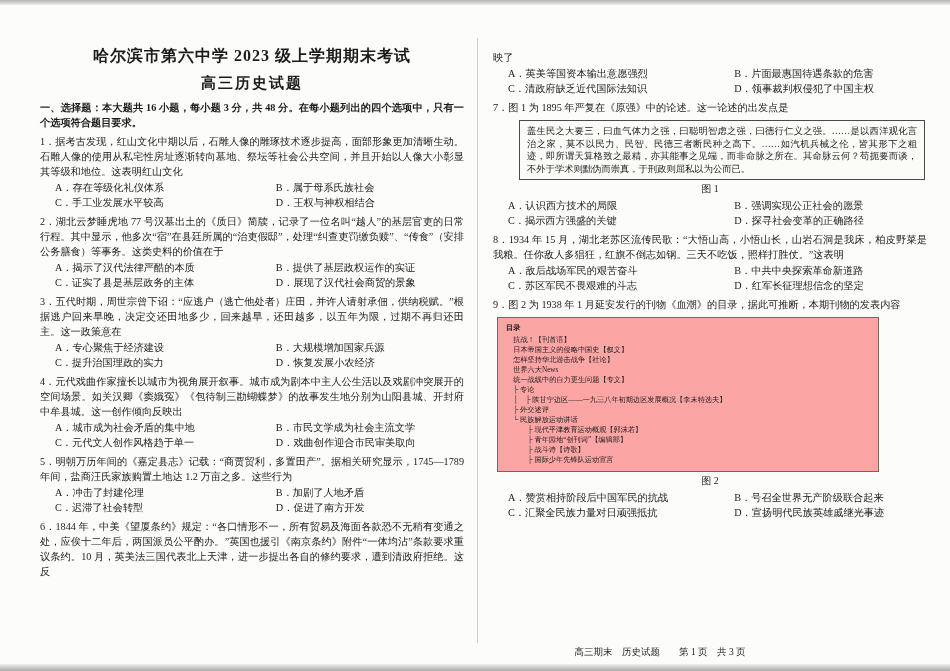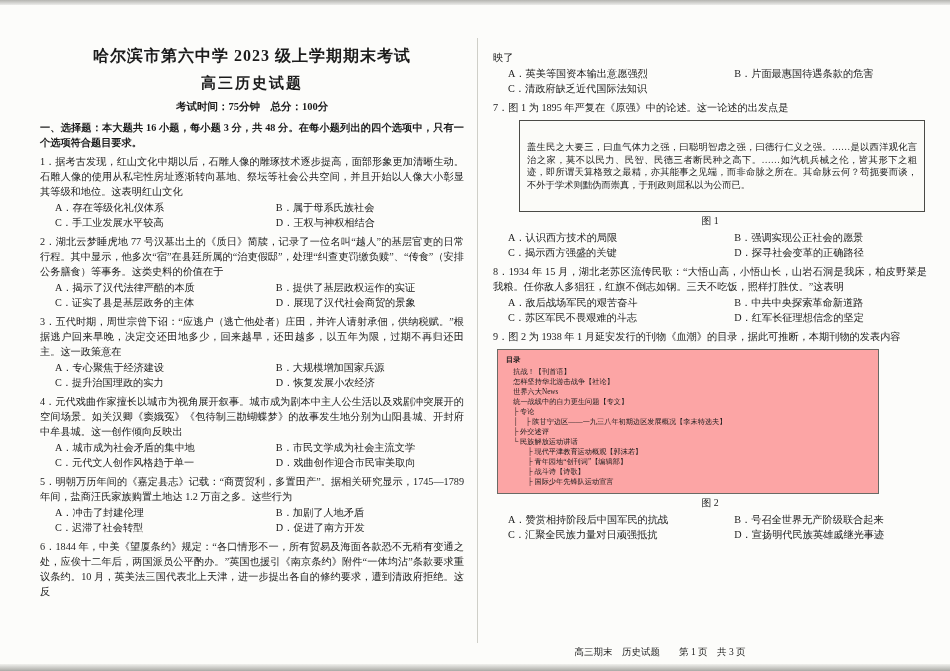--- a/index.html
+++ b/index.html
@@ -26,21 +26,21 @@
   .doc-subtitle{text-align:center;font-weight:bold;font-size:15px;letter-spacing:2px;margin:0 0 7px;}
   .exam-info{text-align:center;font-weight:bold;font-size:10.5px;margin:0 0 6px;}
   .section-head{font-weight:bold;font-size:10.2px;line-height:15px;text-align:justify;margin:0 0 2px;}
 
   .q-stem,.q-para{font-size:10.2px;line-height:15px;text-align:justify;margin-top:4px;}
   .q-para{margin-top:12px;}
   .opts{display:grid;grid-template-columns:54% 46%;padding-left:15px;font-size:10.2px;line-height:15px;margin-top:1px;}
   .opt{white-space:nowrap;overflow:hidden;}
 
   .fig-box{
-    border:1px solid #4a4a46;margin:5px 2px 3px 26px;padding:20px 7px;
+    border:1px solid #4a4a46;margin:5px 2px 3px 26px;padding:4px 7px;
     font-size:9.3px;line-height:12.5px;text-align:justify;background:#fbfbf8;
   }
   .fig-text{margin:0;}
   .fig-caption{text-align:center;font-size:9.8px;margin:2px 0 2px;}
 
   .toc-box{
     border:1px solid #6a6a65;margin:5px 48px 3px 4px;padding:5px 8px 6px;
     font-size:7.2px;line-height:10px;background:#fca5a5;
   }
   .toc-title{font-weight:bold;margin-bottom:2px;}
@@ -55,21 +55,20 @@
 <body>
 
 <div class="page">
   <div class="scan-edge-top"></div>
   <div class="scan-edge-bottom"></div>
   <div class="col-divider"></div>
 
   <div class="col col-left">
     <div class="doc-title">哈尔滨市第六中学 2023 级上学期期末考试</div>
     <div class="doc-subtitle">高三历史试题</div>
-    <div class="exam-info">考试时间：75分钟　总分：100分</div>
     <div class="section-head">一、选择题：本大题共 16 小题，每小题 3 分，共 48 分。在每小题列出的四个选项中，只有一个选项符合题目要求。</div>
     <div id="left-blocks">
         <div class="q-stem">1．据考古发现，红山文化中期以后，石雕人像的雕琢技术逐步提高，面部形象更加清晰生动。石雕人像的使用从私宅性房址逐渐转向墓地、祭坛等社会公共空间，并且开始以人像大小彰显其等级和地位。这表明红山文化</div>
         <div class="opts">
           <div class="opt">A．存在等级化礼仪体系</div>
           <div class="opt">B．属于母系氏族社会</div>
           <div class="opt">C．手工业发展水平较高</div>
           <div class="opt">D．王权与神权相结合</div>
         </div>
         <div class="q-stem">2．湖北云梦睡虎地 77 号汉墓出土的《质日》简牍，记录了一位名叫“越人”的基层官吏的日常行程。其中显示，他多次“宿”在县廷所属的“治吏假邸”，处理“纠查吏罚缴负赎”、“传食”（安排公务膳食）等事务。这类史料的价值在于</div>
@@ -104,20 +103,21 @@
       </div>
   </div>
 
   <div class="col col-right">
     <div id="right-blocks">
         <div class="q-para">映了</div>
         <div class="opts">
           <div class="opt">A．英美等国资本输出意愿强烈</div>
           <div class="opt">B．片面最惠国待遇条款的危害</div>
           <div class="opt">C．清政府缺乏近代国际法知识</div>
+          <div class="opt">D．领事裁判权侵犯了中国主权</div>
         </div>
         <div class="q-stem">7．图 1 为 1895 年严复在《原强》中的论述。这一论述的出发点是</div>
         <div class="fig-box">
           <div class="fig-text">盖生民之大要三，曰血气体力之强，曰聪明智虑之强，曰德行仁义之强。……是以西洋观化言治之家，莫不以民力、民智、民德三者断民种之高下。……如汽机兵械之伦，皆其形下之粗迹，即所谓天算格致之最精，亦其能事之见端，而非命脉之所在。其命脉云何？苟扼要而谈，不外于学术则黜伪而崇真，于刑政则屈私以为公而已。</div>
         </div>
         <div class="fig-caption">图 1</div>
         <div class="opts">
           <div class="opt">A．认识西方技术的局限</div>
           <div class="opt">B．强调实现公正社会的愿景</div>
           <div class="opt">C．揭示西方强盛的关键</div>
@@ -127,20 +127,21 @@
         <div class="opts">
           <div class="opt">A．敌后战场军民的艰苦奋斗</div>
           <div class="opt">B．中共中央探索革命新道路</div>
           <div class="opt">C．苏区军民不畏艰难的斗志</div>
           <div class="opt">D．红军长征理想信念的坚定</div>
         </div>
         <div class="q-stem">9．图 2 为 1938 年 1 月延安发行的刊物《血潮》的目录，据此可推断，本期刊物的发表内容</div>
         <div class="toc-box">
           <div class="toc-title">目录</div>
           <div class="toc-line">　抗战！【刊首语】</div>
+          <div class="toc-line">　日本帝国主义的侵略中国史【叙文】</div>
           <div class="toc-line">　怎样坚持华北游击战争【社论】</div>
           <div class="toc-line">　世界六大News</div>
           <div class="toc-line">　统一战线中的自力更生问题【专文】</div>
           <div class="toc-line">　├ 专论</div>
           <div class="toc-line">　│　├ 陕甘宁边区——一九三八年初期边区发展概况【李末特选夫】</div>
           <div class="toc-line">　├ 外交述评</div>
           <div class="toc-line">　└ 民族解放运动讲话</div>
           <div class="toc-line">　　　├ 现代平津教育运动概观【郭沫若】</div>
           <div class="toc-line">　　　├ 青年园地“创刊词”【编辑部】</div>
           <div class="toc-line">　　　├ 战斗诗【诗歌】</div>

